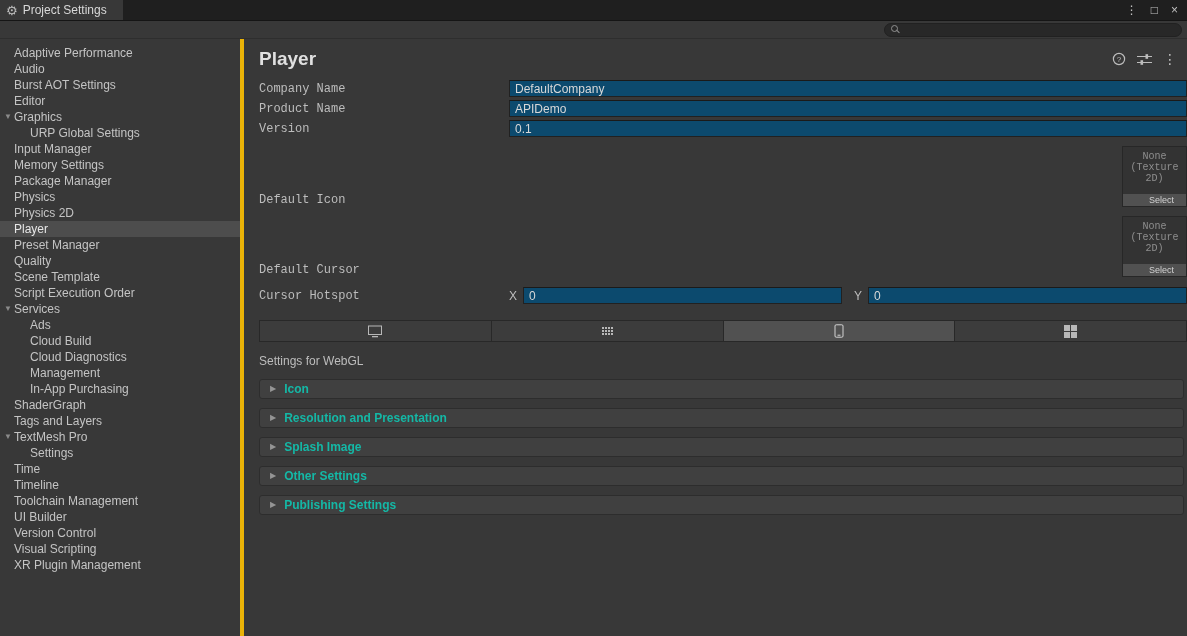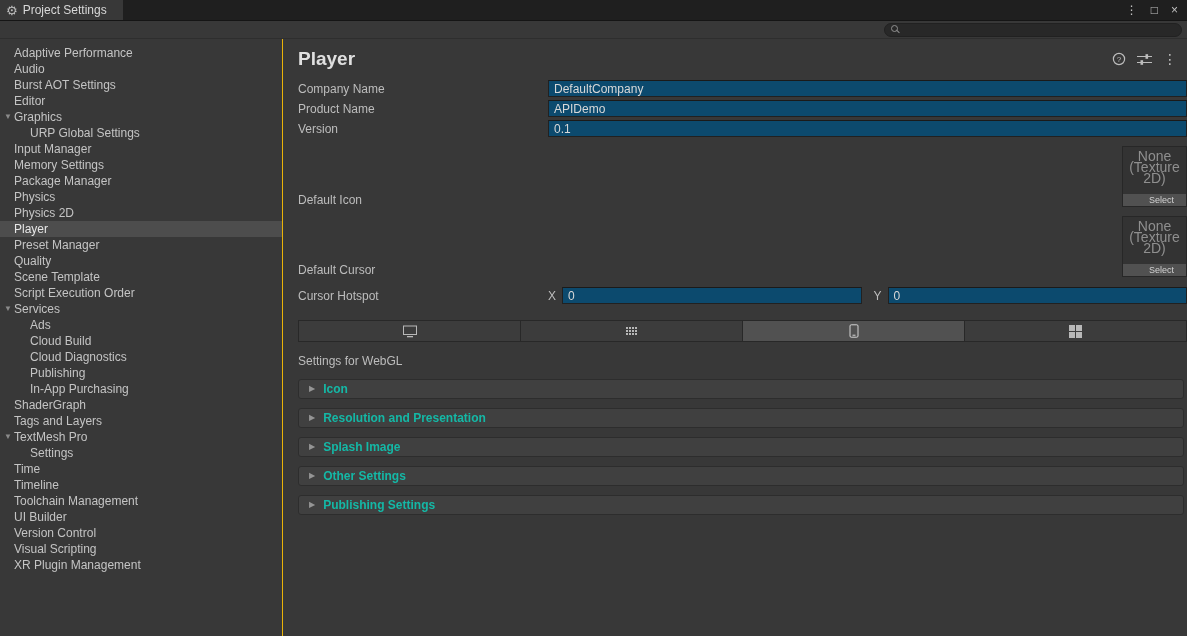--- a/index.html
+++ b/index.html
@@ -47,53 +47,53 @@
   }
   .search input {
     background: transparent; border: none; outline: none; color: #dcdcdc;
     font-size: 11px; width: 100%; font-family: inherit;
   }
 
   
   .bodyrow { flex: 1; display: flex; min-height: 0; }
 
   
-  .sidebar { width: 283px; flex: none; border-right: 1px solid #eab308; padding-top: 6px; overflow: hidden; }
+  .sidebar { width: 244px; flex: none; border-right: 4px solid #eab308; padding-top: 6px; overflow: hidden; }
   .sb-item { height: 16px; line-height: 16px; position: relative; padding-left: 14px; white-space: nowrap; cursor: default; color: #c4c4c4; }
   .sb-item.indent { padding-left: 30px; }
   .sb-item.selected { background: #4d4d4d; color: #e6e6e6; }
   .sb-item .arrow {
     position: absolute; left: 3px; top: 0; width: 10px; text-align: center;
     font-size: 8px; color: #8a8a8a; line-height: 16px;
   }
 
   
   .main { flex: 1; min-width: 0; display: flex; flex-direction: column; }
   .main-header { display: flex; align-items: center; padding: 9px 10px 4px 15px; flex: none; }
   .main-title { font-size: 19px; font-weight: bold; color: #e0e0e0; }
   .hicons { margin-left: auto; display: flex; align-items: center; gap: 11px; }
   .kebab { font-size: 14px; color: #c0c0c0; line-height: 1; cursor: default; }
 
   .content { padding: 6px 0 0 15px; flex: 1; min-height: 0; }
 
   .frow { display: flex; align-items: center; margin-bottom: 3px; }
-  .flabel { width: 250px; flex: none; color: #bdbdbd; }
+  .flabel { width: 250px; flex: none; color: #bdbdbd; font-family: Liberation Mono, monospace; }
   input.tfield {
     flex: 1; min-width: 0; height: 17px; background: #0c4a6e; border: 1px solid #212121;
     border-top-color: #1a1a1a; color: #d8d8d8; font-size: 12px; padding: 0 5px;
     font-family: inherit; outline: none;
   }
 
   .trow { display: flex; align-items: flex-end; margin-top: 9px; }
   .trow .flabel { flex: 1; padding-top: 2px; }
   .texbox {
     width: 65px; height: 61px; flex: none; background: #333333; border: 1px solid #272727;
     position: relative; text-align: center; cursor: default;
   }
-  .texnone { padding-top: 4px; font-size: 14px; line-height: 11px; color: #8f8f8f; }
+  .texnone { padding-top: 4px; font-size: 10px; line-height: 11px; color: #8f8f8f; font-family: Liberation Mono, monospace; }
   .texsel {
     position: absolute; left: 0; right: 0; bottom: 0; height: 12px; background: #515151;
     font-size: 9px; line-height: 12px; color: #d2d2d2; text-align: right; padding-right: 12px;
   }
 
   .hotspot { margin-top: 10px; }
   .axis { width: 10px; flex: none; color: #bdbdbd; margin-right: 4px; }
   .axis.y { margin-left: 12px; }
 
   
@@ -223,21 +223,21 @@
           <div class="sb-item indent">
     <span class="arrow"></span>
     <span class="sb-label">Cloud Build</span>
   </div>
           <div class="sb-item indent">
     <span class="arrow"></span>
     <span class="sb-label">Cloud Diagnostics</span>
   </div>
           <div class="sb-item indent">
     <span class="arrow"></span>
-    <span class="sb-label">Publishing</span>
+    <span class="sb-label">Management</span>
   </div>
           <div class="sb-item indent">
     <span class="arrow"></span>
     <span class="sb-label">In-App Purchasing</span>
   </div>
           <div class="sb-item">
     <span class="arrow"></span>
     <span class="sb-label">ShaderGraph</span>
   </div>
           <div class="sb-item">

